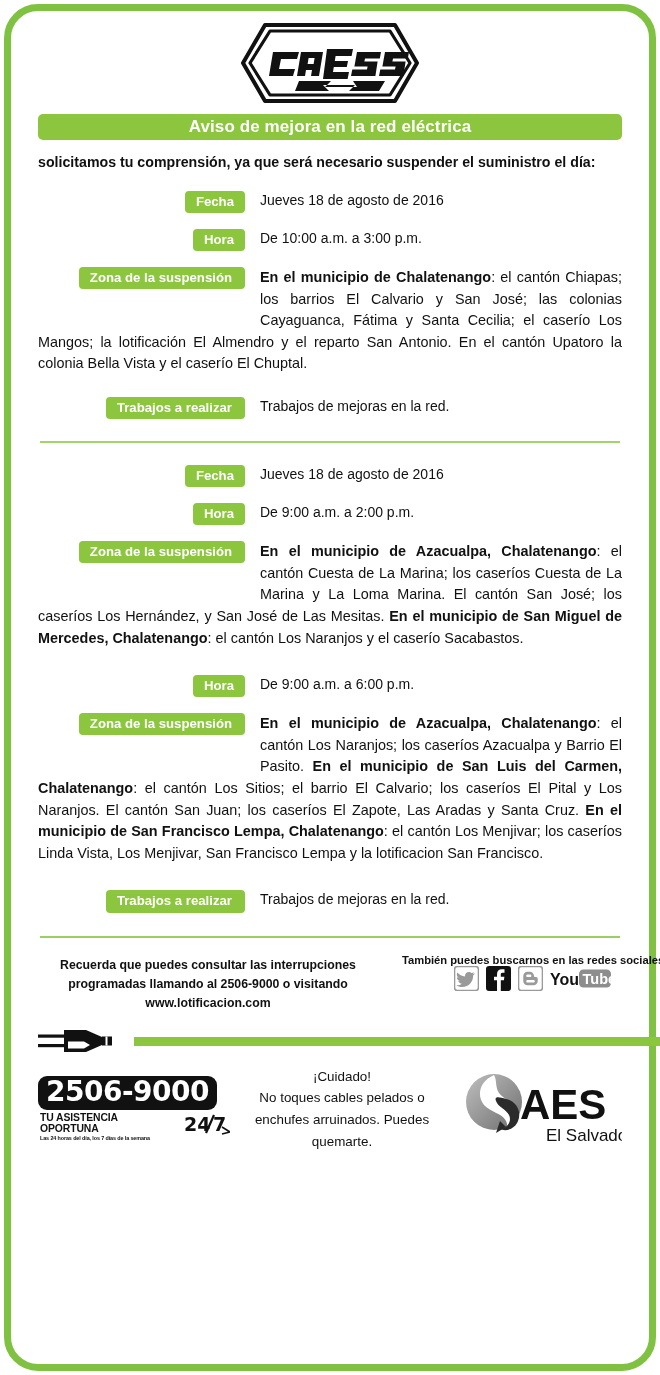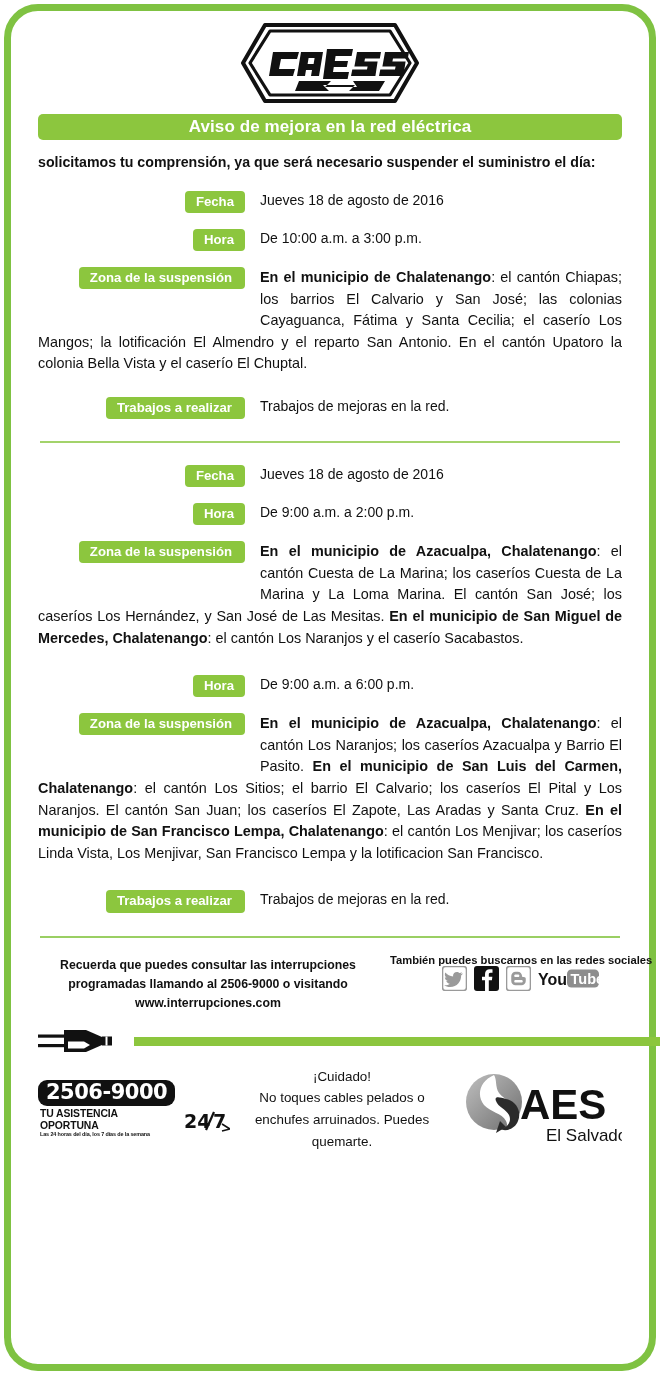--- a/index.html
+++ b/index.html
@@ -138,21 +138,21 @@
     height: 2px;
     background: #A3D36B;
     margin: 22px 2px;
   }
   .divider.thin { background: #9ACF63; }
 
   
   .footer-info {
     display: flex;
     align-items: flex-start;
-    gap: 12px;
+    gap: 24px;
     margin-top: 16px;
   }
   .footer-left {
     flex: 0 0 340px;
     text-align: center;
     font-size: 12.3px;
     font-weight: bold;
     color: #111111;
     line-height: 1.55;
     padding-top: 2px;
@@ -212,21 +212,21 @@
   .bottom-aes { flex: 0 0 168px; display: flex; justify-content: flex-end; }
 
   .phone-badge {
     background: #111111;
     border-radius: 9px;
     padding: 2px 8px 3px 8px;
     display: inline-block;
   }
   .phone-badge .num {
     color: #ffffff;
-    font-size: 21px;
+    font-size: 28px;
     font-weight: bold;
     letter-spacing: -0.5px;
     line-height: 1.02;
     font-family: "DejaVu Sans", sans-serif;
   }
   .phone-sub {
     display: flex;
     align-items: flex-end;
     gap: 6px;
     margin-top: 2px;
@@ -383,21 +383,21 @@
         <div class="row-body">Trabajos de mejoras en la red.</div>
       </div>
     </div>
 
     <div class="divider thin" style="margin-top:24px;margin-bottom:0;"></div>
 
     <div class="footer-info">
       <div class="footer-left">
         <div>Recuerda que puedes consultar las interrupciones</div>
         <div>programadas llamando al 2506-9000 o visitando</div>
-        <div>www.interrupciones.com</div>
+        <div>www.lotificacion.com</div>
       </div>
 
       <div class="footer-right">
         <div class="social-label">También puedes buscarnos en las redes sociales</div>
         <div class="social-row">
 
           <span>
             <svg width="25" height="25" viewBox="0 0 25 25">
               <rect x="0.5" y="0.5" width="24" height="24" rx="3" fill="#ffffff" stroke="#9A9A9A" stroke-width="1.6"></rect>
               <path d="M20.5 7.6c-.7.3-1.4.5-2.1.6.8-.45 1.3-1.2 1.6-2-.75.45-1.55.75-2.4.9

